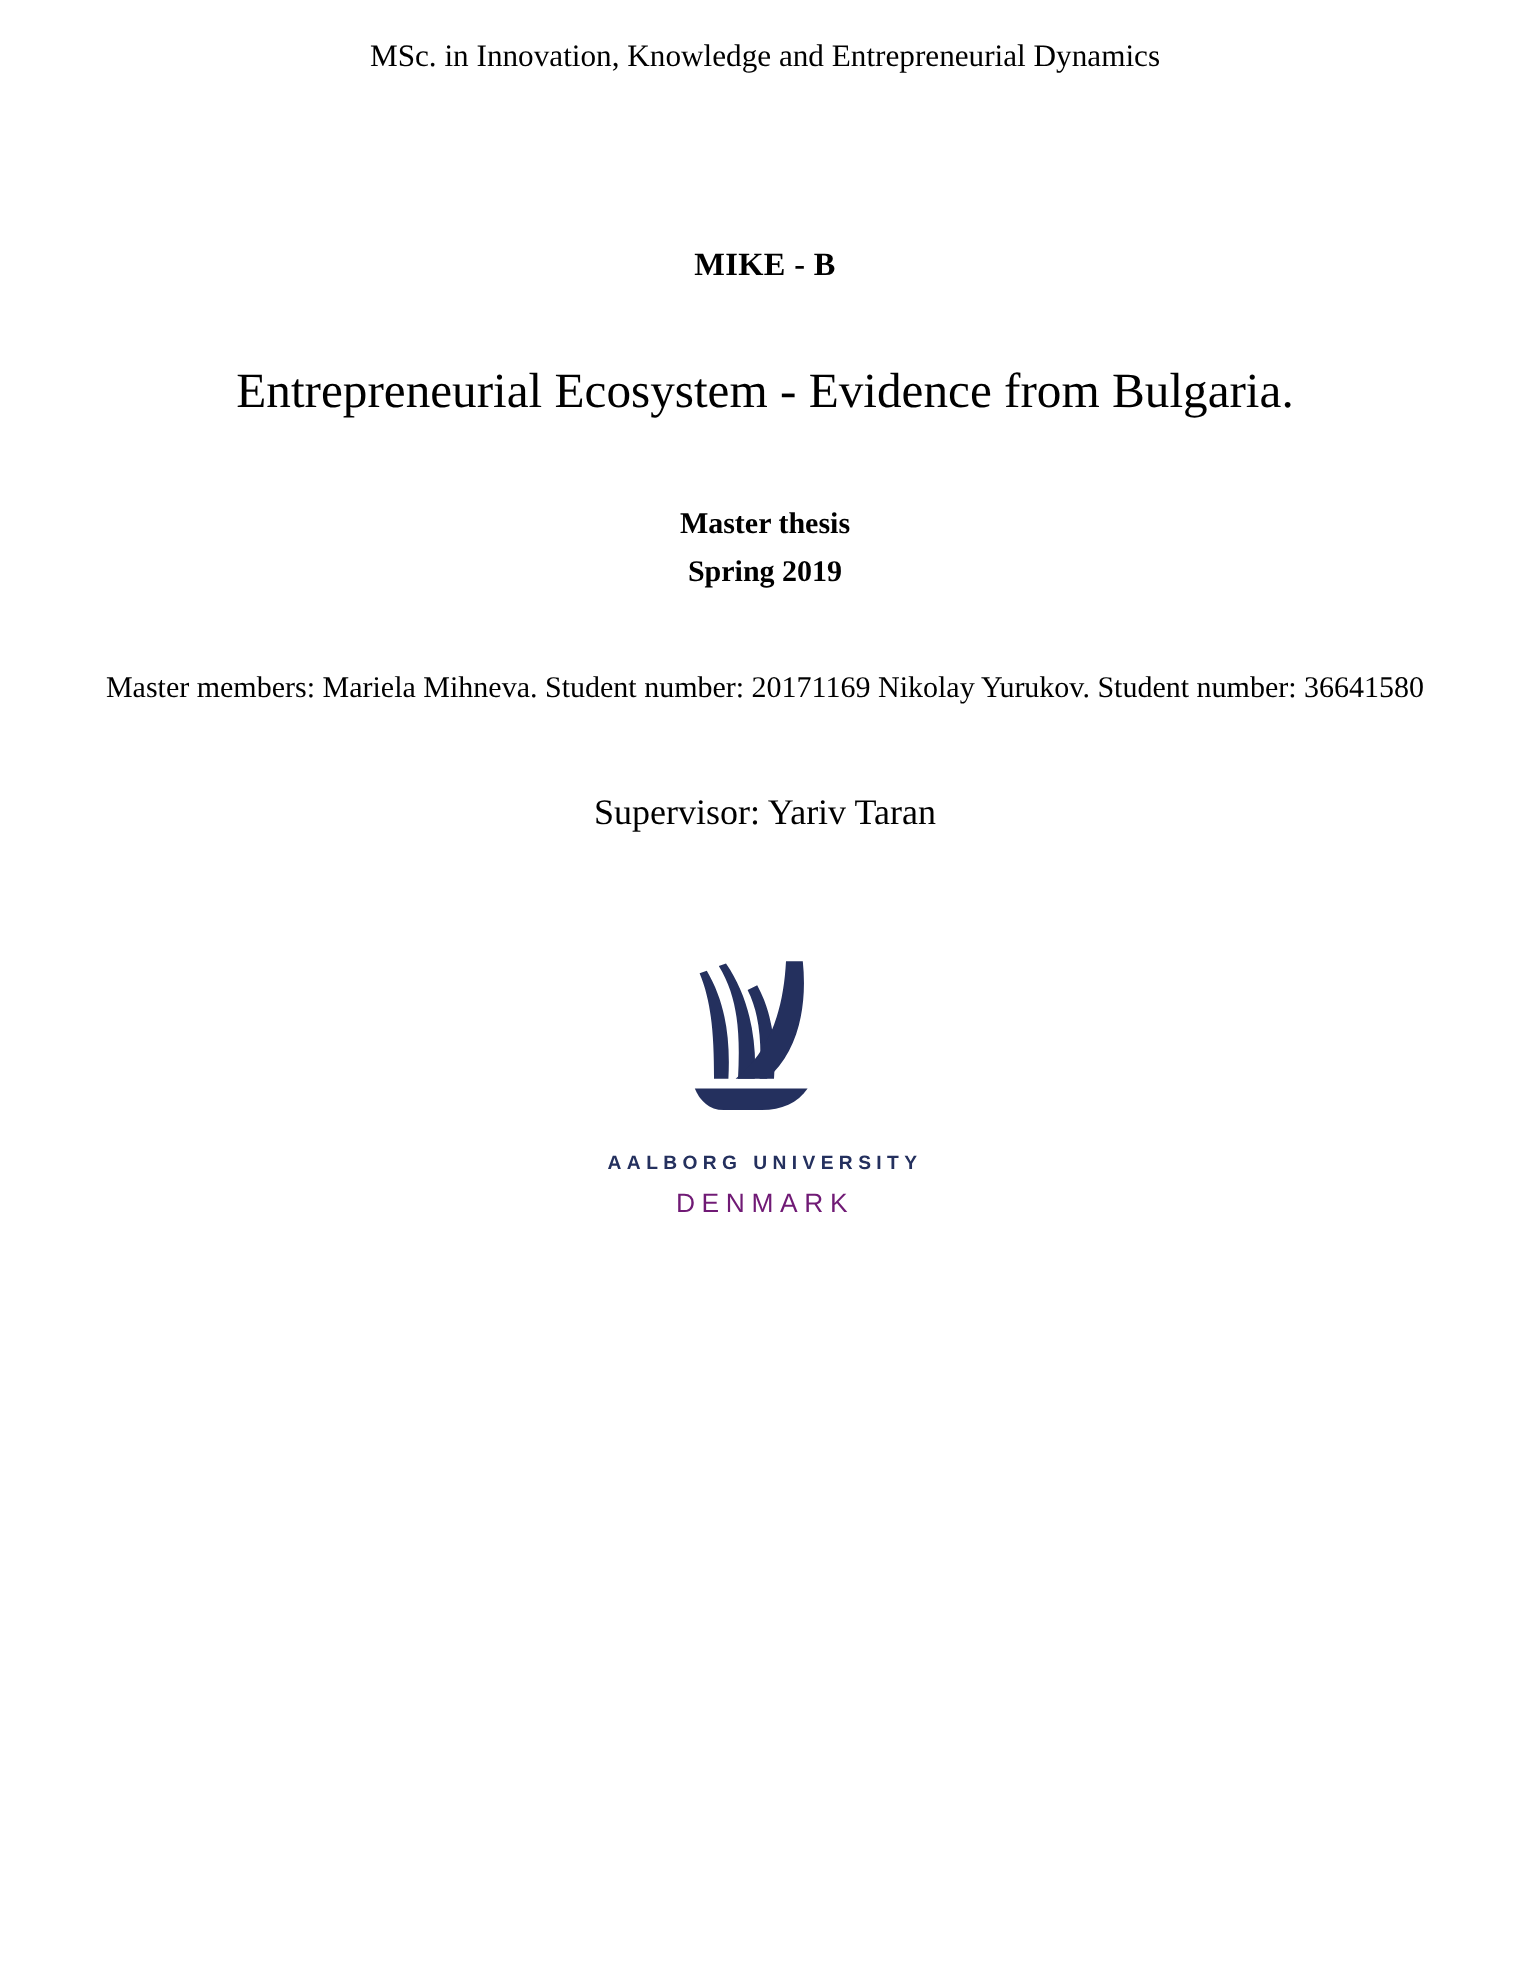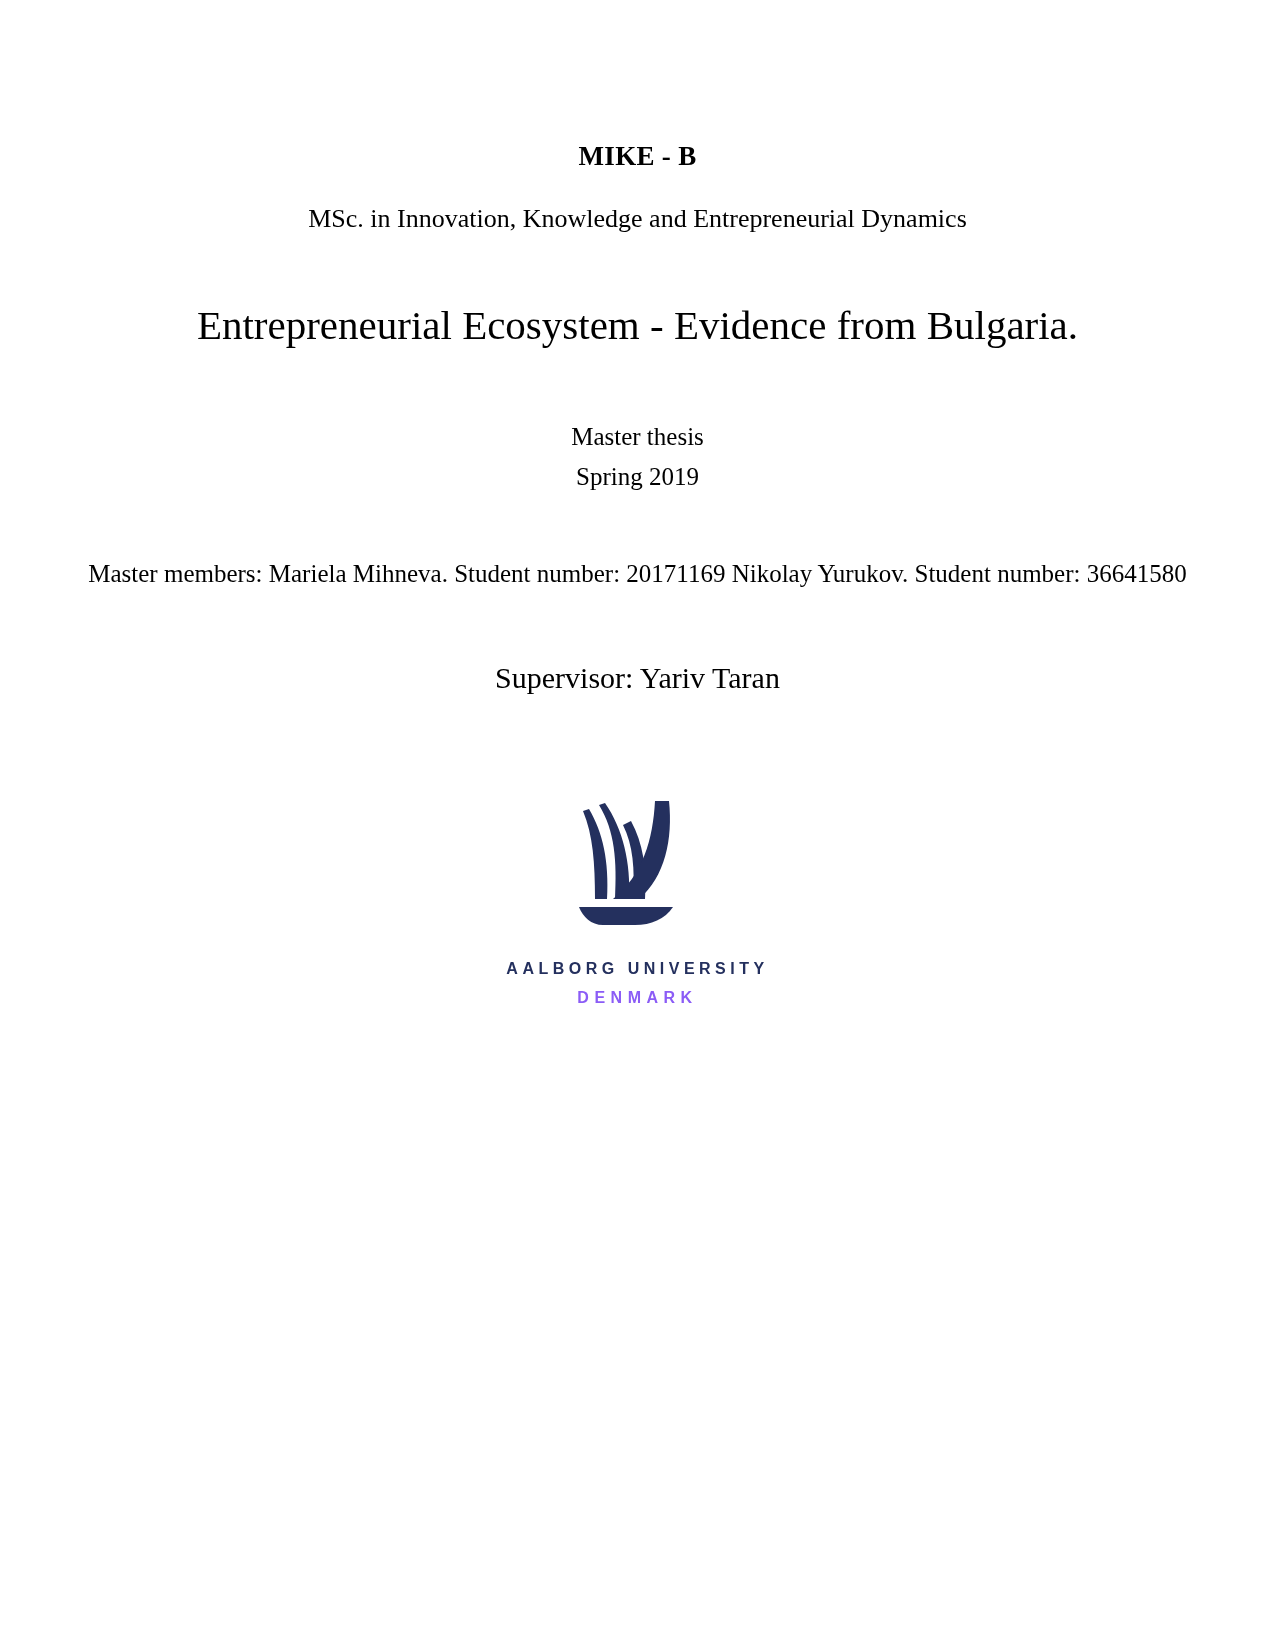--- a/index.html
+++ b/index.html
@@ -42,20 +42,21 @@
     margin-top: 56px;
     font-size: 41px;
     line-height: 1.62;
     padding: 0 68px;
     font-weight: normal;
   }
   .meta-block {
     margin-top: 58px;
     font-size: 25px;
     line-height: 1.62;
+    font-weight: bold;
   }
   .meta-block .line {
     display: block;
   }
   .group-block {
     margin-top: 56px;
     font-size: 25px;
     line-height: 1.62;
   }
   .supervisor-block {
@@ -76,34 +77,34 @@
     margin-top: 22px;
     font-family: "Liberation Sans", sans-serif;
     font-size: 16px;
     font-weight: bold;
     letter-spacing: 4.5px;
     color: #24305e;
   }
   .logo-country {
     margin-top: 11px;
     font-family: "Liberation Sans", sans-serif;
-    font-size: 16px;
-    font-weight: bold;
+    font-size: 22px;
+    font-weight: normal;
     letter-spacing: 5.5px;
-    color: #8b5cf6;
+    color: #701a75;
   }
 </style>
 </head>
 <body>
 
 <div class="page">
 
+  <div class="center program-name">MSc. in Innovation, Knowledge and Entrepreneurial Dynamics</div>
+
   <div class="center program-code">MIKE - B</div>
-
-  <div class="center program-name">MSc. in Innovation, Knowledge and Entrepreneurial Dynamics</div>
 
   <h1 class="center thesis-title">Entrepreneurial Ecosystem - Evidence from Bulgaria.</h1>
 
   <div class="center meta-block">
     <span class="line">Master thesis</span>
     <span class="line">Spring 2019</span>
   </div>
 
   <div class="center group-block">
     <span class="line">Master members:</span>

